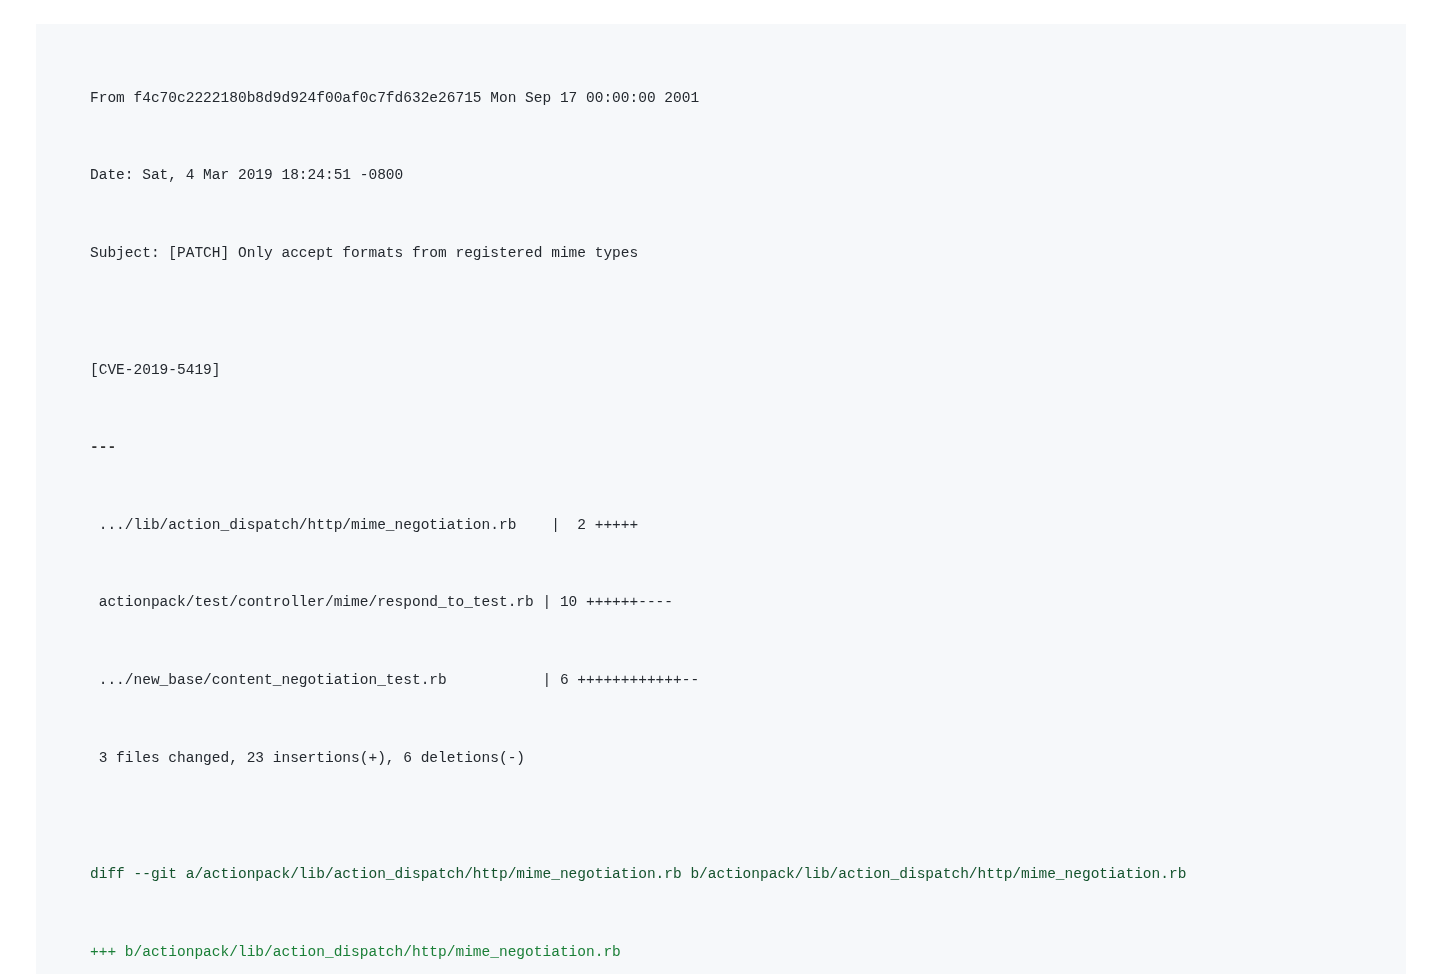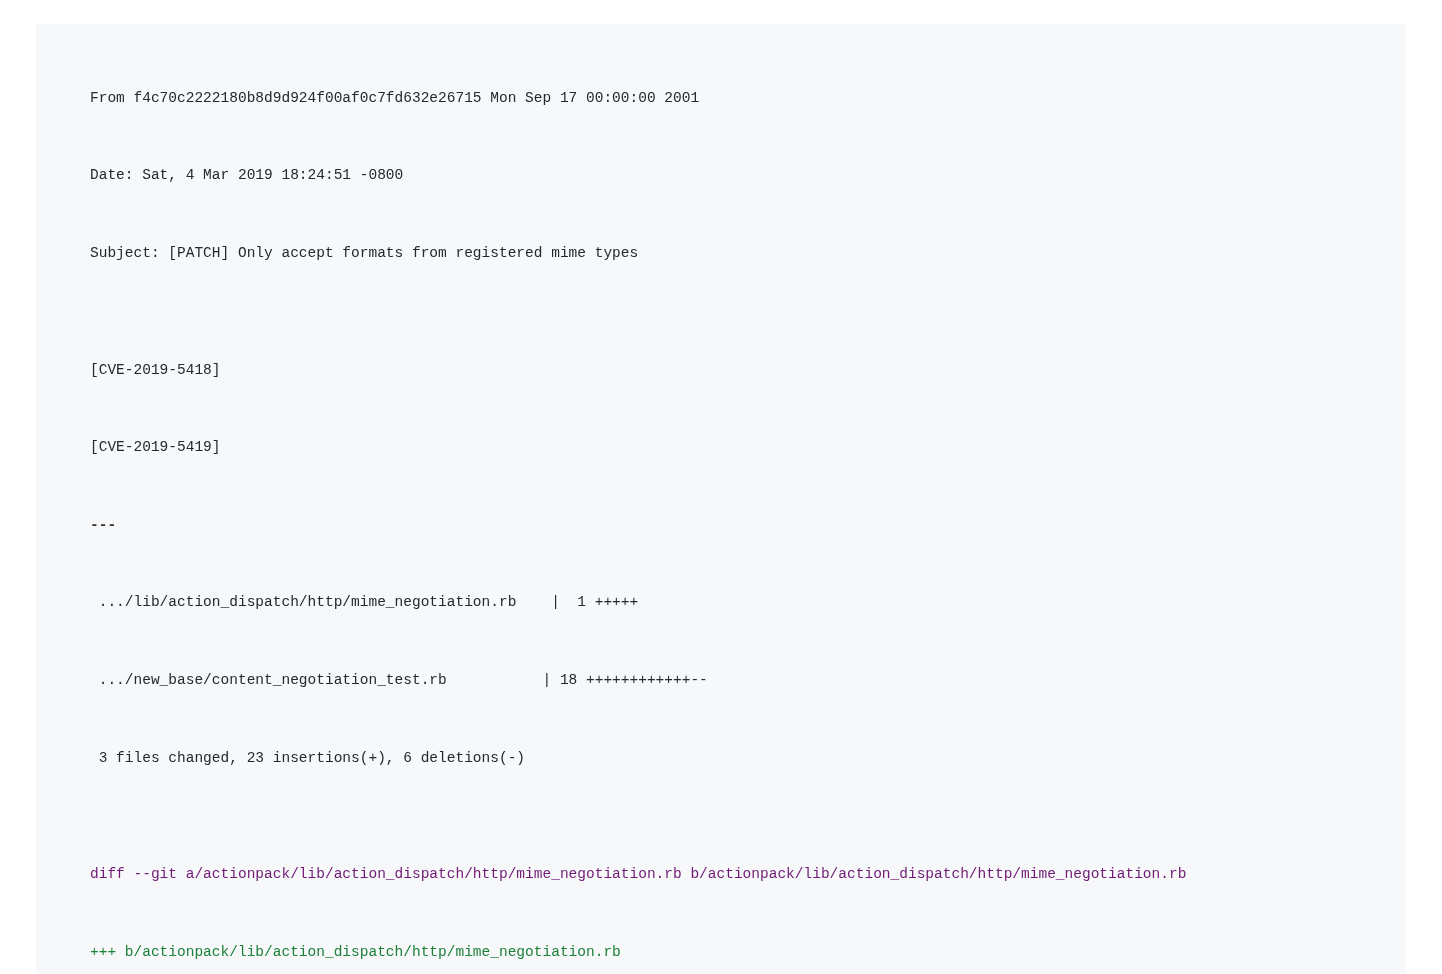--- a/index.html
+++ b/index.html
@@ -25,21 +25,21 @@
     .diff-line {
       padding-left: 42px;
       padding-right: 20px;
       white-space: pre;
     }
     .header-info {
       color: #333;
       font-weight: bold;
     }
     .diff-cmd {
-      color: #701a75;
+      color: #14532d;
     }
     .file-minus {
       color: #cf222e;
     }
     .file-plus {
       color: #1a7f37;
     }
     .hunk-header {
       font-weight: bold;
     }
@@ -56,25 +56,25 @@
     }
   </style>
 </head>
 <body>
 
 <div class="diff-container">
 <div class="diff-line">From f4c70c2222180b8d9d924f00af0c7fd632e26715 Mon Sep 17 00:00:00 2001</div>
 <div class="diff-line">Date: Sat, 4 Mar 2019 18:24:51 -0800</div>
 <div class="diff-line">Subject: [PATCH] Only accept formats from registered mime types</div>
 <div class="diff-line"></div>
-<div class="diff-line">[CVE-2019-5418]</div>
 <div class="diff-line">[CVE-2019-5419]</div>
 <div class="diff-line header-info">---</div>
-<div class="diff-line"> .../lib/action_dispatch/http/mime_negotiation.rb    |  1 +++++</div>
-<div class="diff-line"> .../new_base/content_negotiation_test.rb           | 18 ++++++++++++--</div>
+<div class="diff-line"> .../lib/action_dispatch/http/mime_negotiation.rb    |  2 +++++</div>
+<div class="diff-line"> actionpack/test/controller/mime/respond_to_test.rb | 10 ++++++----</div>
+<div class="diff-line"> .../new_base/content_negotiation_test.rb           | 6 ++++++++++++--</div>
 <div class="diff-line"> 3 files changed, 23 insertions(+), 6 deletions(-)</div>
 <div class="diff-line"></div>
 <div class="diff-line diff-cmd">diff --git a/actionpack/lib/action_dispatch/http/mime_negotiation.rb b/actionpack/lib/action_dispatch/http/mime_negotiation.rb</div>
 <div class="diff-line file-plus">+++ b/actionpack/lib/action_dispatch/http/mime_negotiation.rb</div>
 <div class="diff-line hunk-header"><span class="hunk-range">@@ -79,6 +79,11 @@</span><span class="hunk-context"> def hawthorn</span></div>
 <div class="diff-line context-line">           else</div>
 
 
 
 

